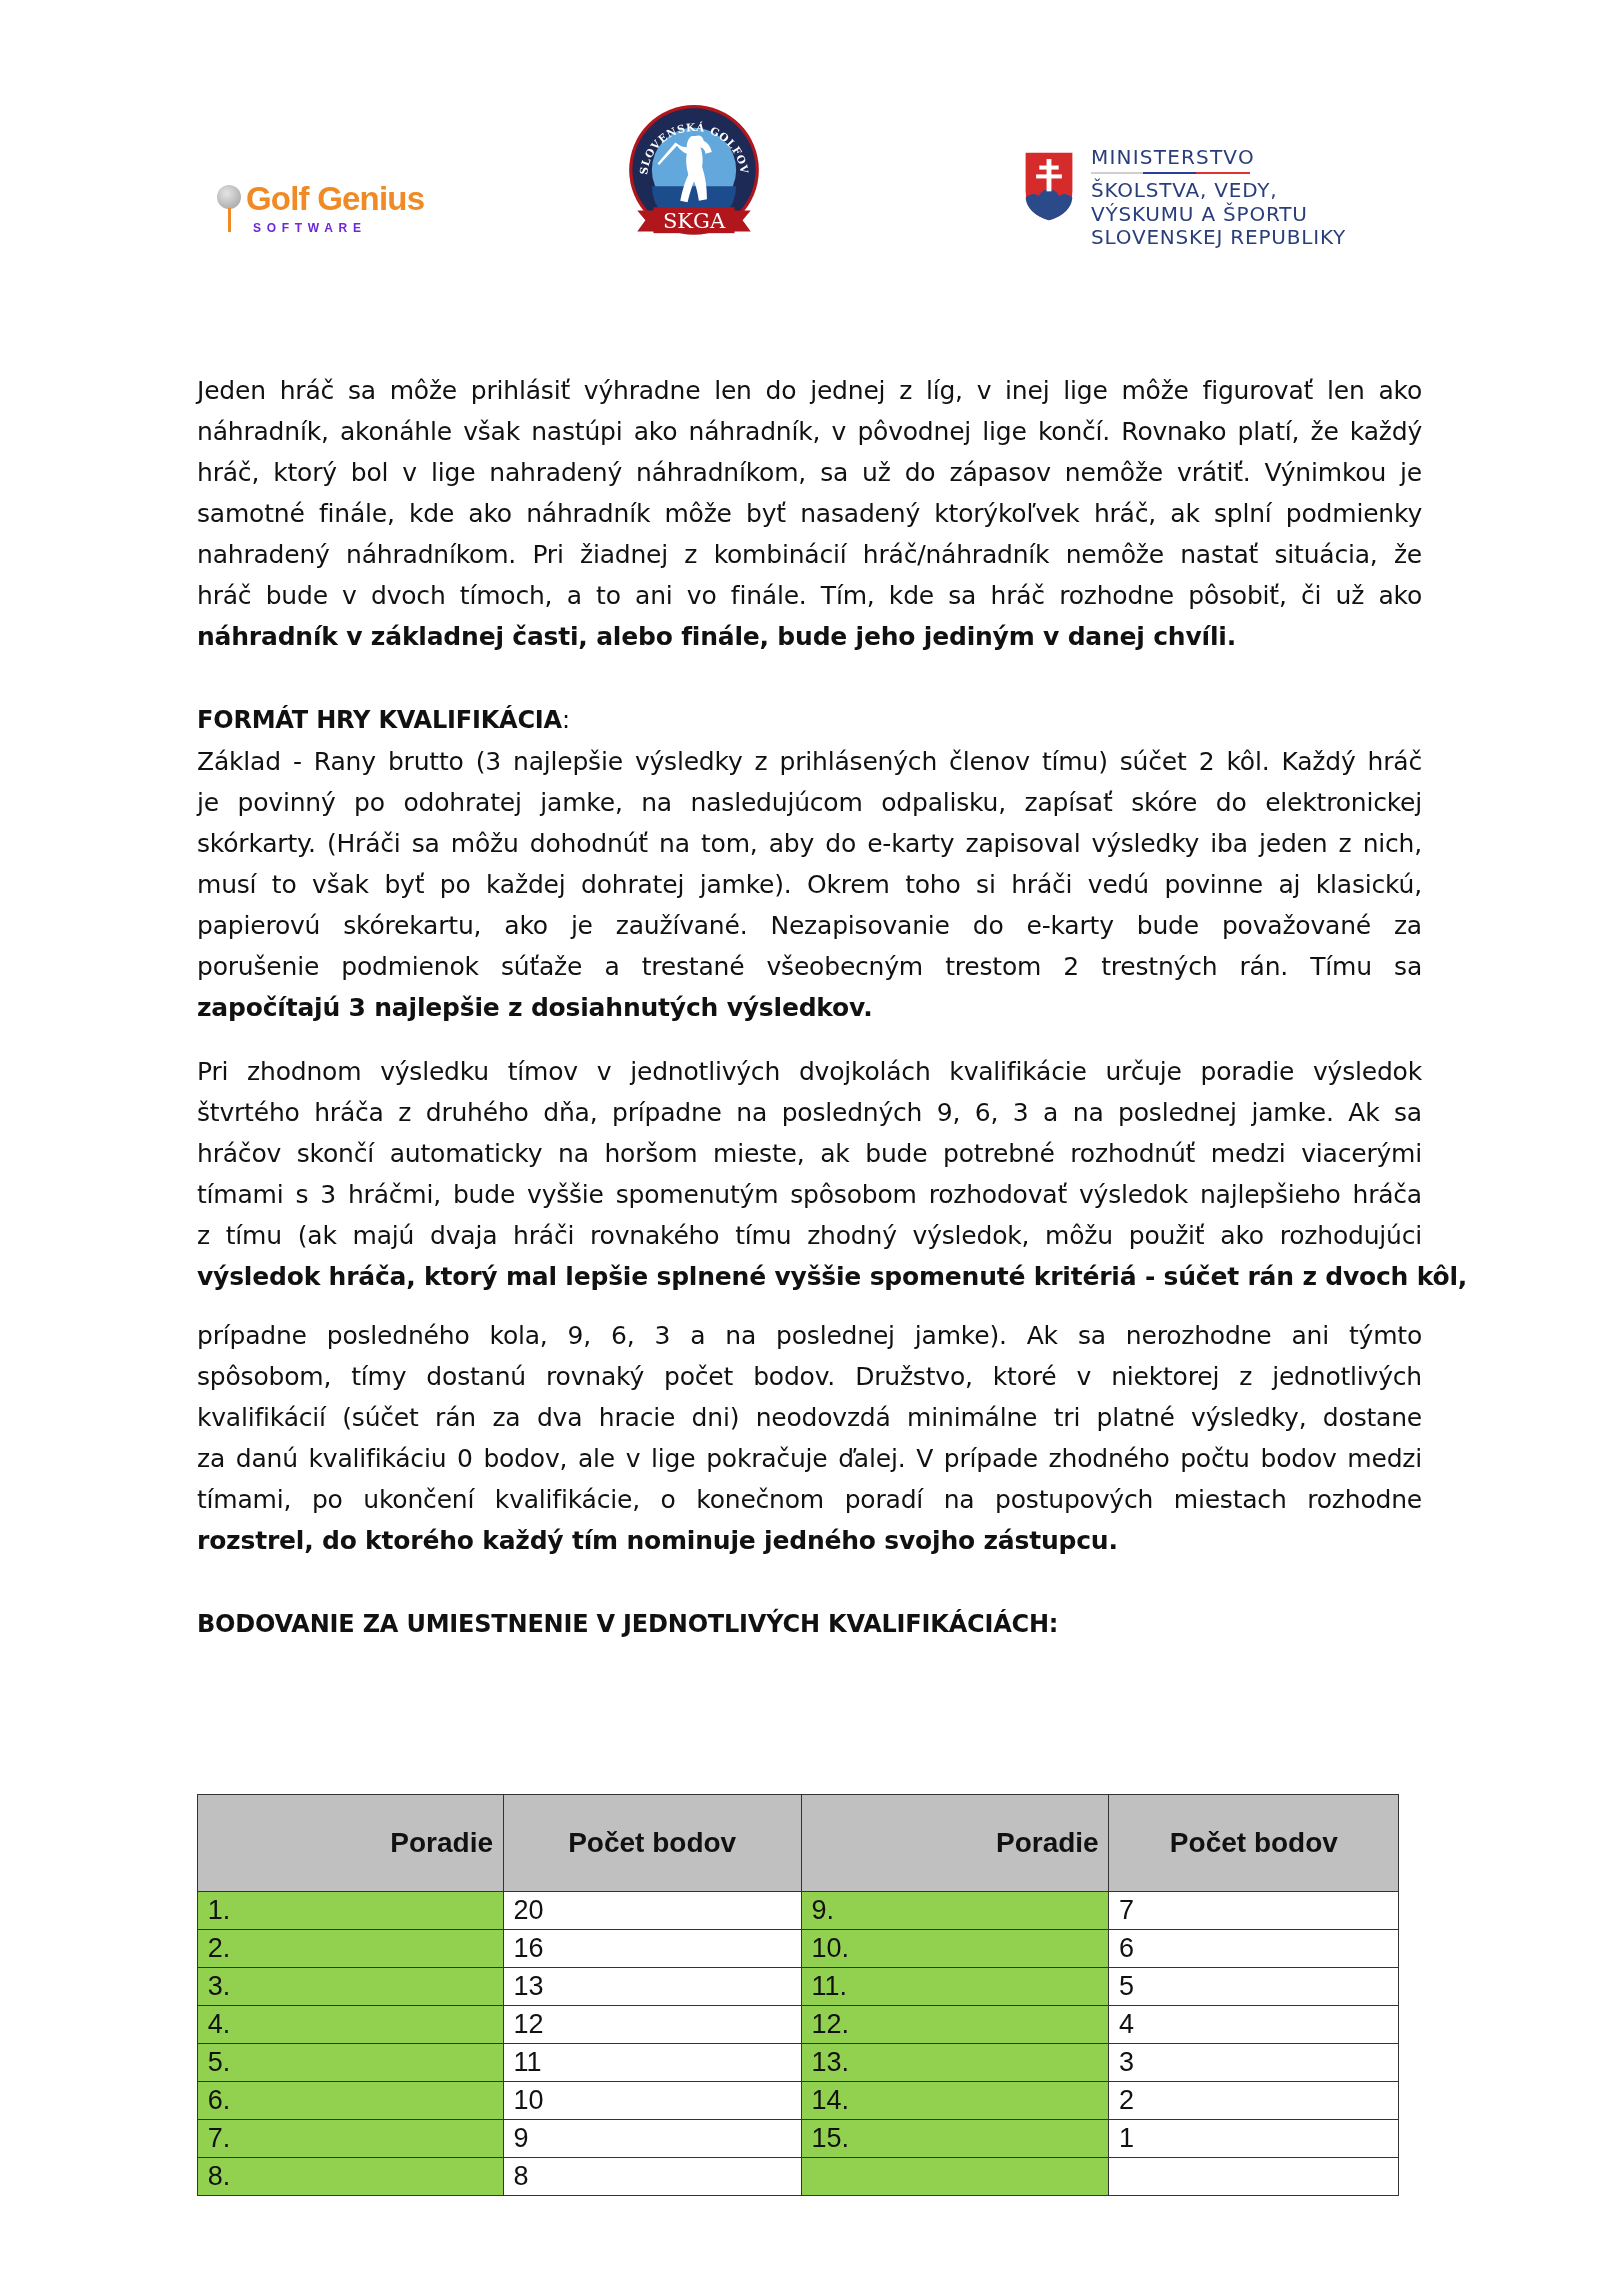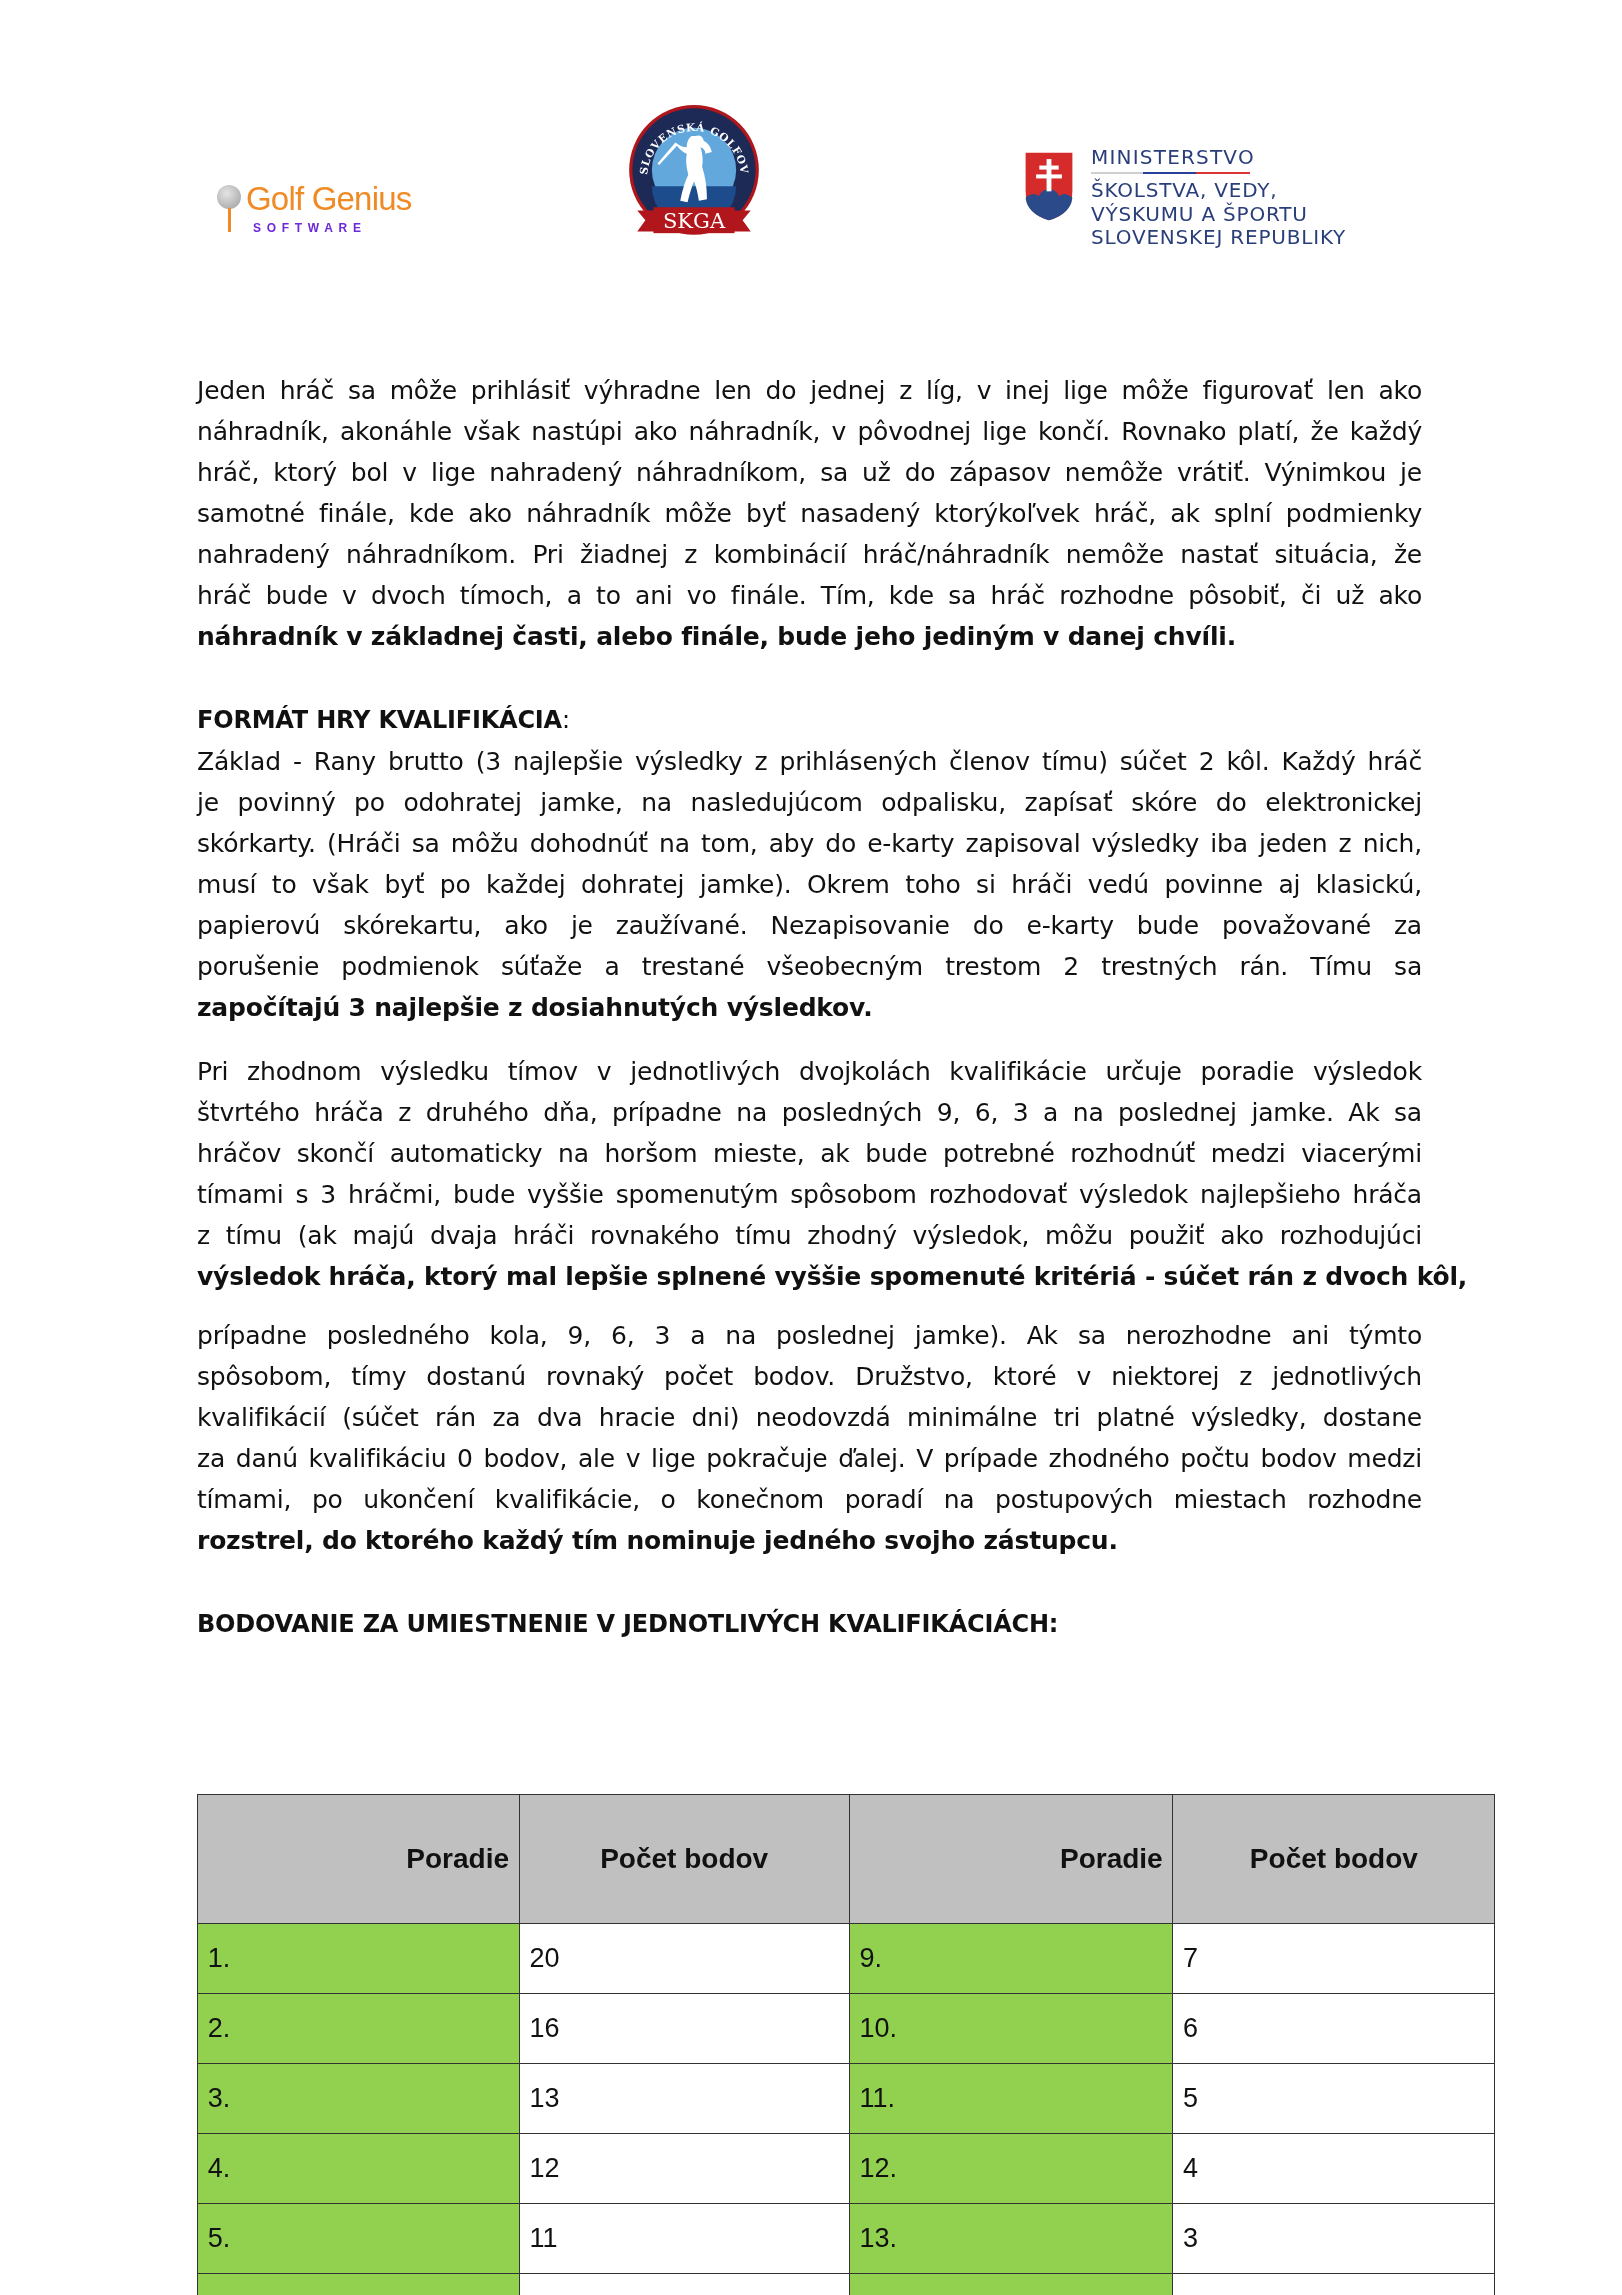--- a/index.html
+++ b/index.html
@@ -6,21 +6,21 @@
   body { width: 1623px; height: 2295px; position: relative; overflow: hidden;
          font-family: "DejaVu Sans", sans-serif; color: #111; }
   .header { position: absolute; left: 0; top: 0; width: 1623px; height: 292px; }
 
   
   .gg { position: absolute; left: 217px; top: 180px; width: 243px; height: 65px; }
   .gg-ball { position: absolute; left: 0; top: 4.9px; width: 24px; height: 24px; border-radius: 50%;
              background: radial-gradient(circle at 40% 35%, #e4e4e4 0%, #b9b9b9 60%, #9a9a9a 100%); }
   .gg-tee { position: absolute; left: 10.5px; top: 28px; width: 3.2px; height: 24px; background: #f08a24; }
   .gg-name { position: absolute; left: 29px; top: 0; font-family: "Liberation Sans", sans-serif;
-             font-weight: normal; font-size: 33px; color: #f08a24; letter-spacing: -0.8px; white-space: nowrap; }
+             font-weight: bold; font-size: 33px; color: #f08a24; letter-spacing: -0.8px; white-space: nowrap; }
   .gg-sub { position: absolute; left: 36px; top: 41px; font-family: "Liberation Sans", sans-serif;
             font-weight: bold; font-size: 12px; color: #6d28d9; letter-spacing: 5.7px; white-space: nowrap; }
 
   
   .skga { position: absolute; left: 621px; top: 97px; width: 146px; height: 154px; }
 
   
   .min { position: absolute; left: 1024px; top: 151px; width: 422px; height: 114px; }
   .min-shield { position: absolute; left: 0; top: 0; width: 50px; height: 71px; }
   .min-top { position: absolute; left: 67px; top: -6.5px; font-family: "DejaVu Sans", sans-serif;
@@ -36,21 +36,21 @@
   .ln { display: block; height: 41px; line-height: 41px; font-size: 25px; text-align: justify;
         text-align-last: justify; white-space: nowrap; overflow: visible; letter-spacing: -0.2px; }
   .ln.last { text-align-last: left; font-weight: bold; }
   .heading { font-weight: bold; font-size: 24px; line-height: 41px; height: 41px; letter-spacing: -0.2px; margin-top: 20px; }
   .gap { height: 23px; }
   .gap-s { height: 18px; }
 
   
   .tbl { position: absolute; left: 197px; top: 1794px; border-collapse: collapse;
          font-family: "Liberation Sans", sans-serif; }
-  .tbl th, .tbl td { border: 1.6px solid #333; padding: 16px; }
+  .tbl th, .tbl td { border: 1.6px solid #333; padding: 0; }
   .tbl th { background: #c0c0c0; height: 96px; font-size: 28px; font-weight: bold; vertical-align: middle; }
   .tbl th.rank-h { text-align: right; padding-right: 9.7px; }
   .tbl th.pts-h { text-align: center; margin-left: 12px; }
   .tbl td { height: 37px; font-size: 27px; line-height: 37px; padding-left: 9.7px; vertical-align: bottom; }
   .tbl td.rank { background: #92d050; }
   .tbl td.pts { background: #ffffff; }
   .c1 { width: 295px; } .c2 { width: 297px; } .c3 { width: 297px; } .c4 { width: 289px; }
 </style>
 </head>
 <body>

